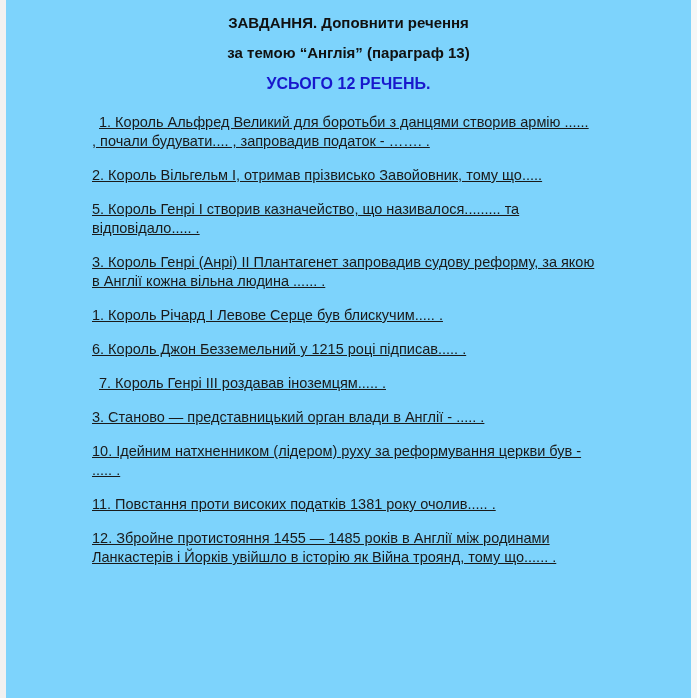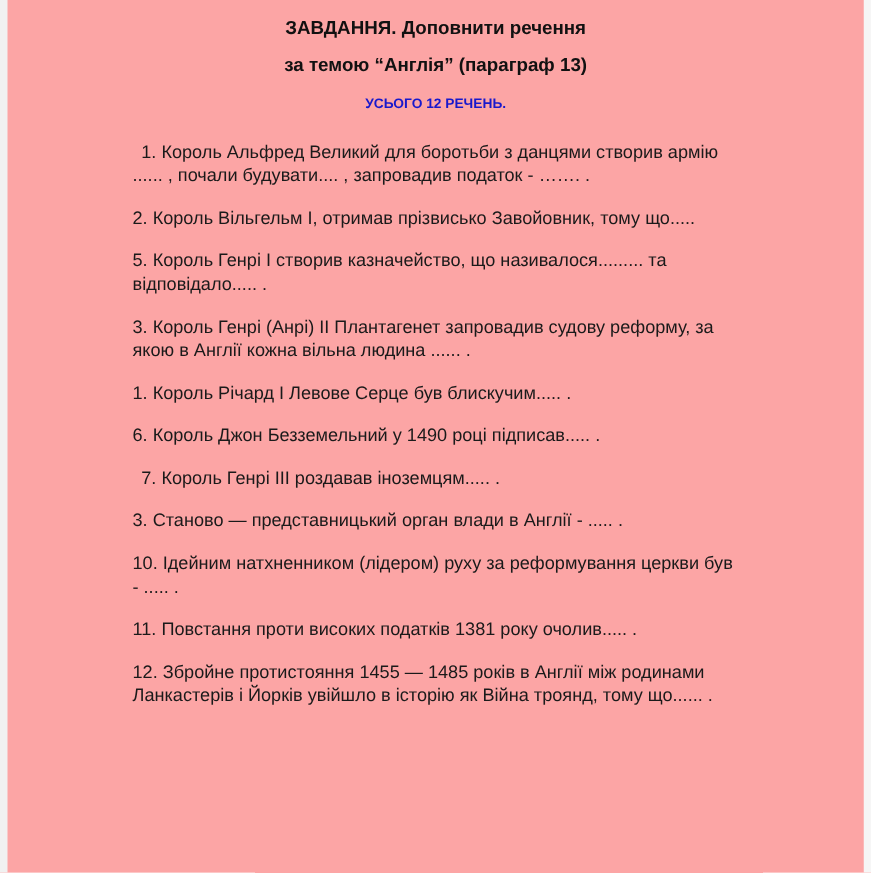--- a/index.html
+++ b/index.html
@@ -11,21 +11,21 @@
     width: 697px;
     height: 698px;
     font-family: "Liberation Sans", sans-serif;
     color: #1a1a1a;
     overflow: hidden;
   }
   .page {
     position: relative;
     width: 697px;
     height: 698px;
-    background: #fca5a5;
+    background: #7dd3fc;
     box-sizing: border-box;
   }
   .edge-left {
     position: absolute;
     left: 0;
     top: 0;
     width: 6px;
     height: 698px;
     background: #f1f1f1;
   }
@@ -52,27 +52,28 @@
     width: 100%;
   }
   .title-line {
     font-weight: bold;
     font-size: 15px;
     line-height: 30px;
     color: #111111;
   }
   .subtitle-line {
     font-weight: bold;
-    font-size: 11px;
+    font-size: 16px;
     line-height: 31px;
     color: #1818cc;
   }
   .items {
-    margin: 14px 0 0 14px;
+    margin: 14px 0 0 0;
     padding: 0 96px 0 86px;
+    text-decoration: underline;
   }
   .item {
     font-size: 14.5px;
     line-height: 19px;
     color: #1a1a1a;
     margin: 0 0 15px 0;
     text-align: left;
   }
   .item.indent {
     text-indent: 7px;
@@ -92,21 +93,21 @@
       <div class="title-line">за темою “Англія” (параграф 13)</div>
       <div class="subtitle-line">УСЬОГО 12 РЕЧЕНЬ.</div>
     </div>
 
     <div class="items">
       <div class="item indent">1. Король Альфред Великий для боротьби з данцями створив армію ...... , почали будувати.... , запровадив податок - ……. .</div>
       <div class="item">2. Король Вільгельм I, отримав прізвисько Завойовник, тому що.....</div>
       <div class="item">5. Король Генрі I створив казначейство, що називалося......... та відповідало..... .</div>
       <div class="item">3. Король Генрі (Анрі) II Плантагенет запровадив судову реформу, за якою в Англії кожна вільна людина ...... .</div>
       <div class="item">1. Король Річард I Левове Серце був блискучим..... .</div>
-      <div class="item">6. Король Джон Безземельний у 1490 році підписав..... .</div>
+      <div class="item">6. Король Джон Безземельний у 1215 році підписав..... .</div>
       <div class="item indent">7. Король Генрі III роздавав іноземцям..... .</div>
       <div class="item">3. Станово — представницький орган влади в Англії - ..... .</div>
       <div class="item">10. Ідейним натхненником (лідером) руху за реформування церкви був - ..... .</div>
       <div class="item">11. Повстання проти високих податків 1381 року очолив..... .</div>
       <div class="item">12. Збройне протистояння 1455 — 1485 років в Англії між родинами Ланкастерів і Йорків увійшло в історію як Війна троянд, тому що...... .</div>
     </div>
 
   </div>
 </div>
 

